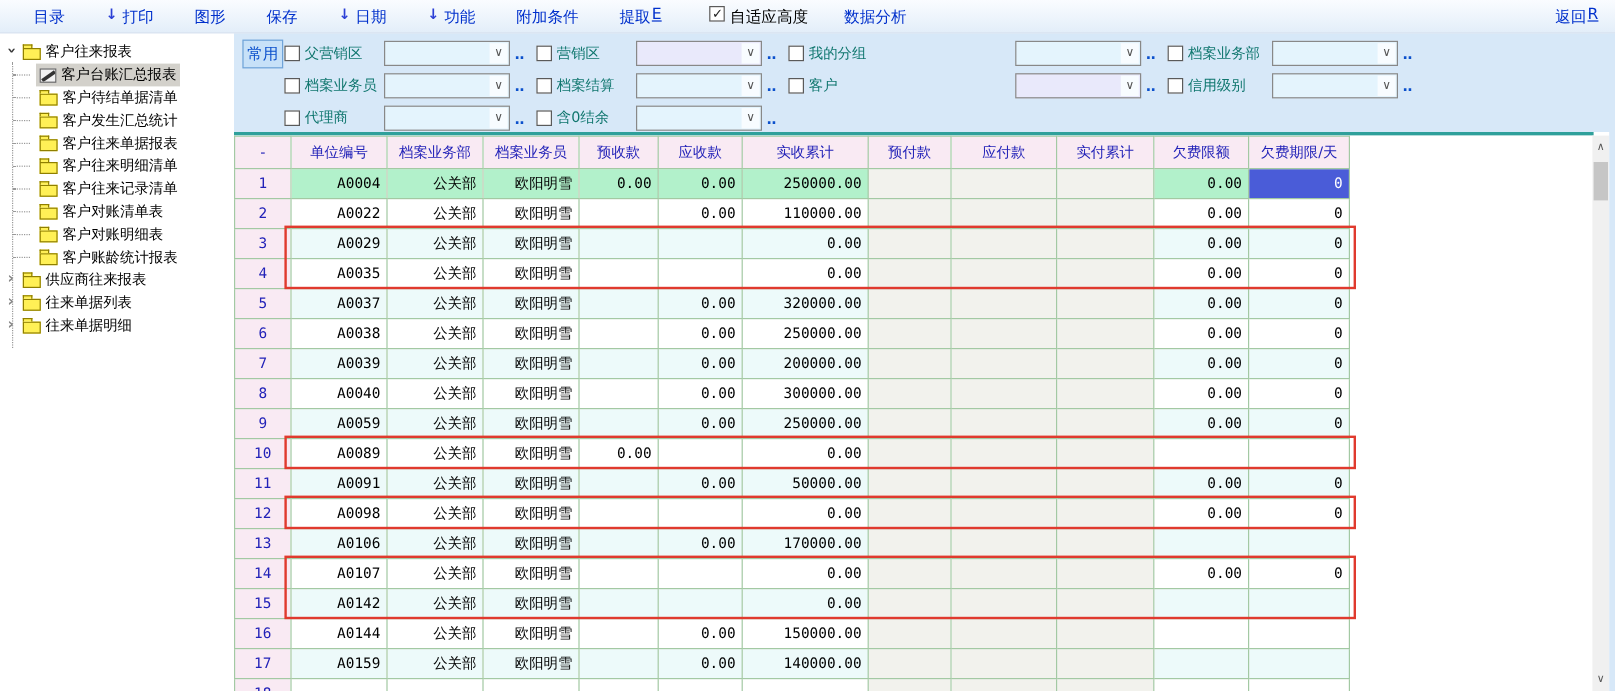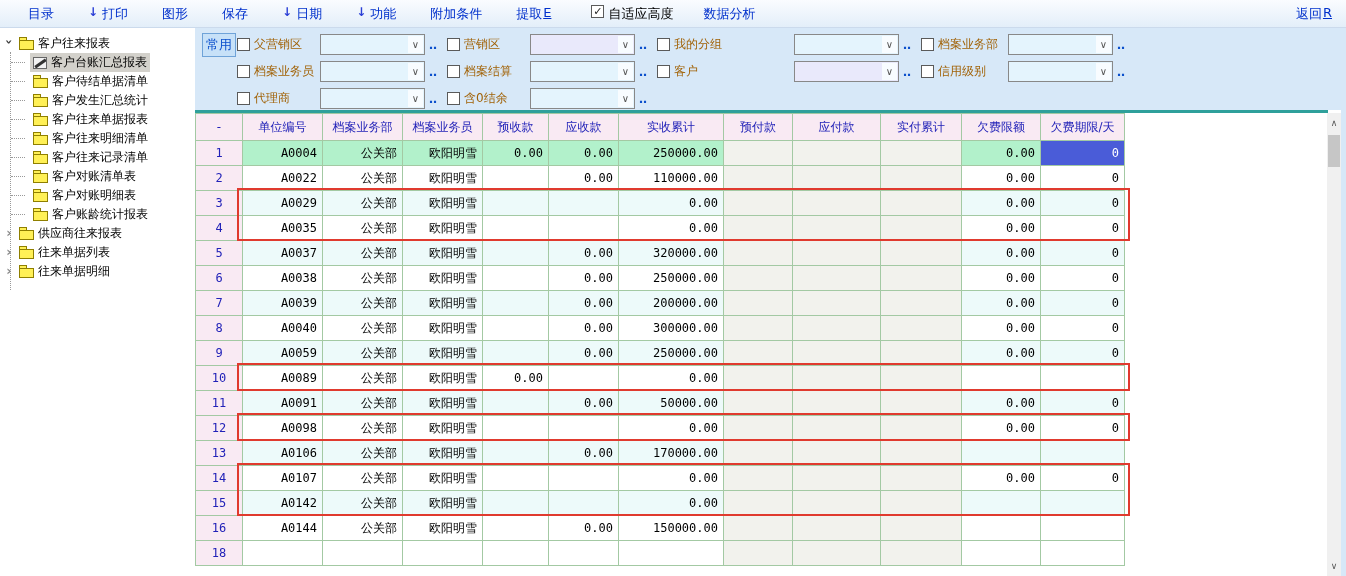--- a/index.html
+++ b/index.html
@@ -41,23 +41,23 @@
 
   
   .content{position:absolute;left:195px;top:28px;right:0;bottom:0}
   .filter-panel{position:absolute;top:0;left:0;right:0;height:82px;background:#D7E8F8}
   .tab-common{position:absolute;left:7px;top:5px;width:34px;height:24px;background:#C7E1F8;border:1px solid #6FA3D8;
               color:#0B50CC;font-size:13px;display:flex;align-items:center;justify-content:center;box-sizing:border-box}
   .filter-rows{position:absolute;left:42px;top:3px}
   .f-row{display:flex;height:27px;align-items:center}
   .f-cell{display:flex;align-items:center;box-sizing:border-box}
   .f-cell.c1,.f-cell.c2{width:210px}
-  .f-cell.c3{width:264px}
+  .f-cell.c3{width:316px}
   .f-cell.c4{width:214px}
-  .f-label{font-size:12px;margin:0 4px;color:#a16207;white-space:nowrap}
+  .f-label{font-size:12px;margin:0 4px;color:#0f766e;white-space:nowrap}
   .dropdown{margin-left:auto;width:105px;height:21px;border:1px solid #888;background:#E4F4FD;position:relative;box-sizing:border-box;flex:none}
   .dropdown.lav{background:#E9E9FB}
   .dd-chev{position:absolute;right:1px;top:1px;bottom:1px;width:15px;background:#F8FCFF;color:#555;
            font-size:10px;display:flex;align-items:center;justify-content:center}
   .dots{color:#0B50CC;font-weight:bold;margin-left:4px;width:18px;font-size:12px;letter-spacing:1px;flex:none}
 
   
   .divider{position:absolute;top:82px;left:0;width:1133px;height:3px;background:#2FA09B}
   .table-zone{position:absolute;top:85px;left:0;width:1133px;bottom:0;background:#fff;overflow:hidden}
   .grid-area{position:absolute;left:0;top:0;width:935px}
@@ -561,20 +561,34 @@
               <td class="text">欧阳明雪</td>
               <td class="num"></td>
               <td class="num">0.00</td>
               <td class="num">150000.00</td>
               <td class="gray"></td>
               <td class="gray"></td>
               <td class="gray"></td>
               <td class="num"></td>
               <td class="num"></td>
             </tr>
+            <tr class="odd">
+              <td class="rownum">17</td>
+              <td class="text">A0159</td>
+              <td class="text">公关部</td>
+              <td class="text">欧阳明雪</td>
+              <td class="num"></td>
+              <td class="num">0.00</td>
+              <td class="num">140000.00</td>
+              <td class="gray"></td>
+              <td class="gray"></td>
+              <td class="gray"></td>
+              <td class="num"></td>
+              <td class="num"></td>
+            </tr>
             <tr class="even">
               <td class="rownum">18</td>
               <td class="text"></td>
               <td class="text"></td>
               <td class="text"></td>
               <td class="num"></td>
               <td class="num"></td>
               <td class="num"></td>
               <td class="gray"></td>
               <td class="gray"></td>

